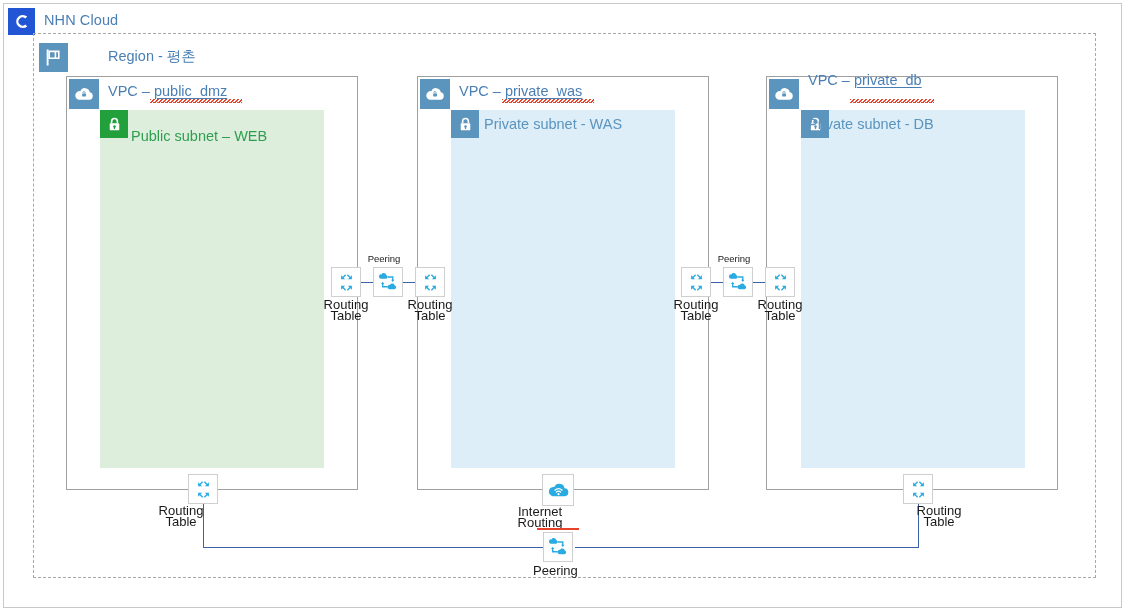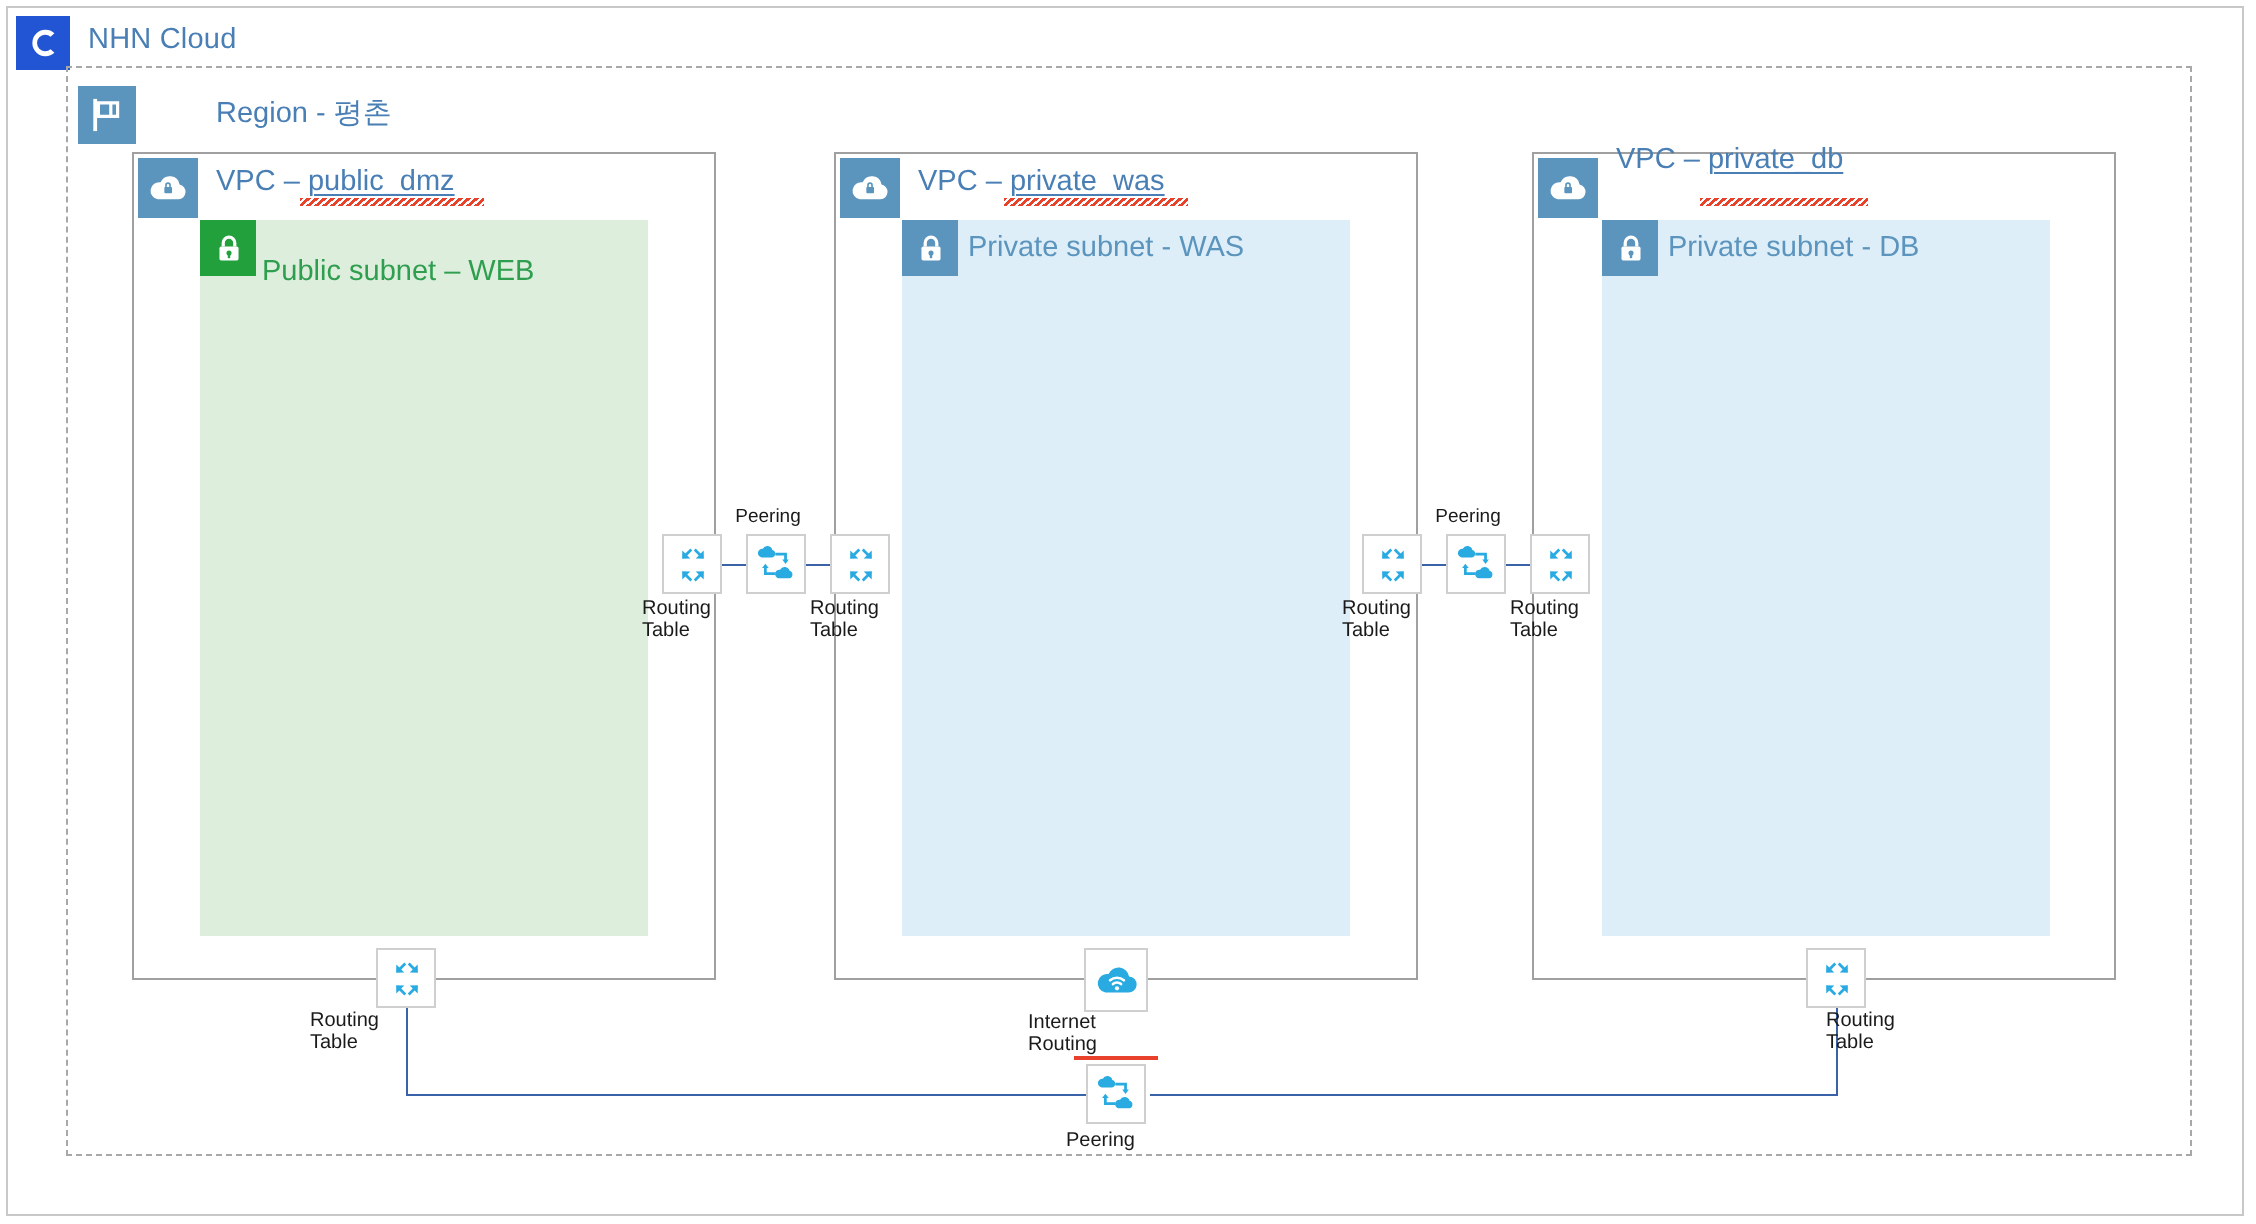--- a/index.html
+++ b/index.html
@@ -161,23 +161,24 @@
     align-items: center;
     justify-content: center;
     z-index: 6;
   }
   .node.big {
     width: 32px;
     height: 32px;
   }
   .node-caption {
     position: absolute;
-    font-size: 10px;
+    font-size: 13px;
     line-height: 11px;
     color: #1a1a1a;
+    text-align: center;
     white-space: nowrap;
     z-index: 6;
   }
   .caption-topline {
     position: absolute;
     font-size: 9.5px;
     line-height: 11px;
     color: #1a1a1a;
     text-align: center;
     white-space: nowrap;
@@ -293,21 +294,21 @@
 
   <div class="subnet blue" style="left:801px; top:110px; width:224px; height:358px;"></div>
   <div class="subnet-icon blue" style="left:801px; top:110px;">
     <svg width="17" height="17" viewBox="0 0 20 20" aria-hidden="true">
       <rect x="4.4" y="8.6" width="11.2" height="8.2" rx="1" fill="#ffffff"></rect>
       <path d="M6.6 8.6V6.4a3.4 3.4 0 0 1 6.8 0v2.2" stroke="#ffffff" stroke-width="1.9" fill="none"></path>
       <circle cx="10" cy="12.4" r="1.5" fill="#5b94bd"></circle>
       <rect x="9.3" y="12.4" width="1.4" height="3" fill="#5b94bd"></rect>
     </svg>
   </div>
-  <div class="subnet-label blue" style="left:834px; top:116px;">Private subnet - DB</div>
+  <div class="subnet-label blue" style="left:808px; top:116px;">Private subnet - DB</div>
 
   <div class="line-h" style="left:360px; top:282px; width:18px;"></div>
   <div class="line-h" style="left:402px; top:282px; width:18px;"></div>
 
   <div class="node" style="left:331px; top:267px;">
     <svg width="21" height="21" viewBox="0 0 22 22" aria-hidden="true">
       <path d="M9.6 2.4 7 5 5.4 3.4l-.1 4.3 4.3-.1L8 6 10.6 3.4z" fill="#29abe2"></path>
       <path d="M12.4 2.4 15 5l1.6-1.6.1 4.3-4.3-.1L14 6 11.4 3.4z" fill="#29abe2"></path>
       <path d="M9.6 19.6 7 17l-1.6 1.6-.1-4.3 4.3.1L8 16l2.6 2.6z" fill="#29abe2"></path>
       <path d="M12.4 19.6 15 17l1.6 1.6.1-4.3-4.3.1L14 16l-2.6 2.6z" fill="#29abe2"></path>

